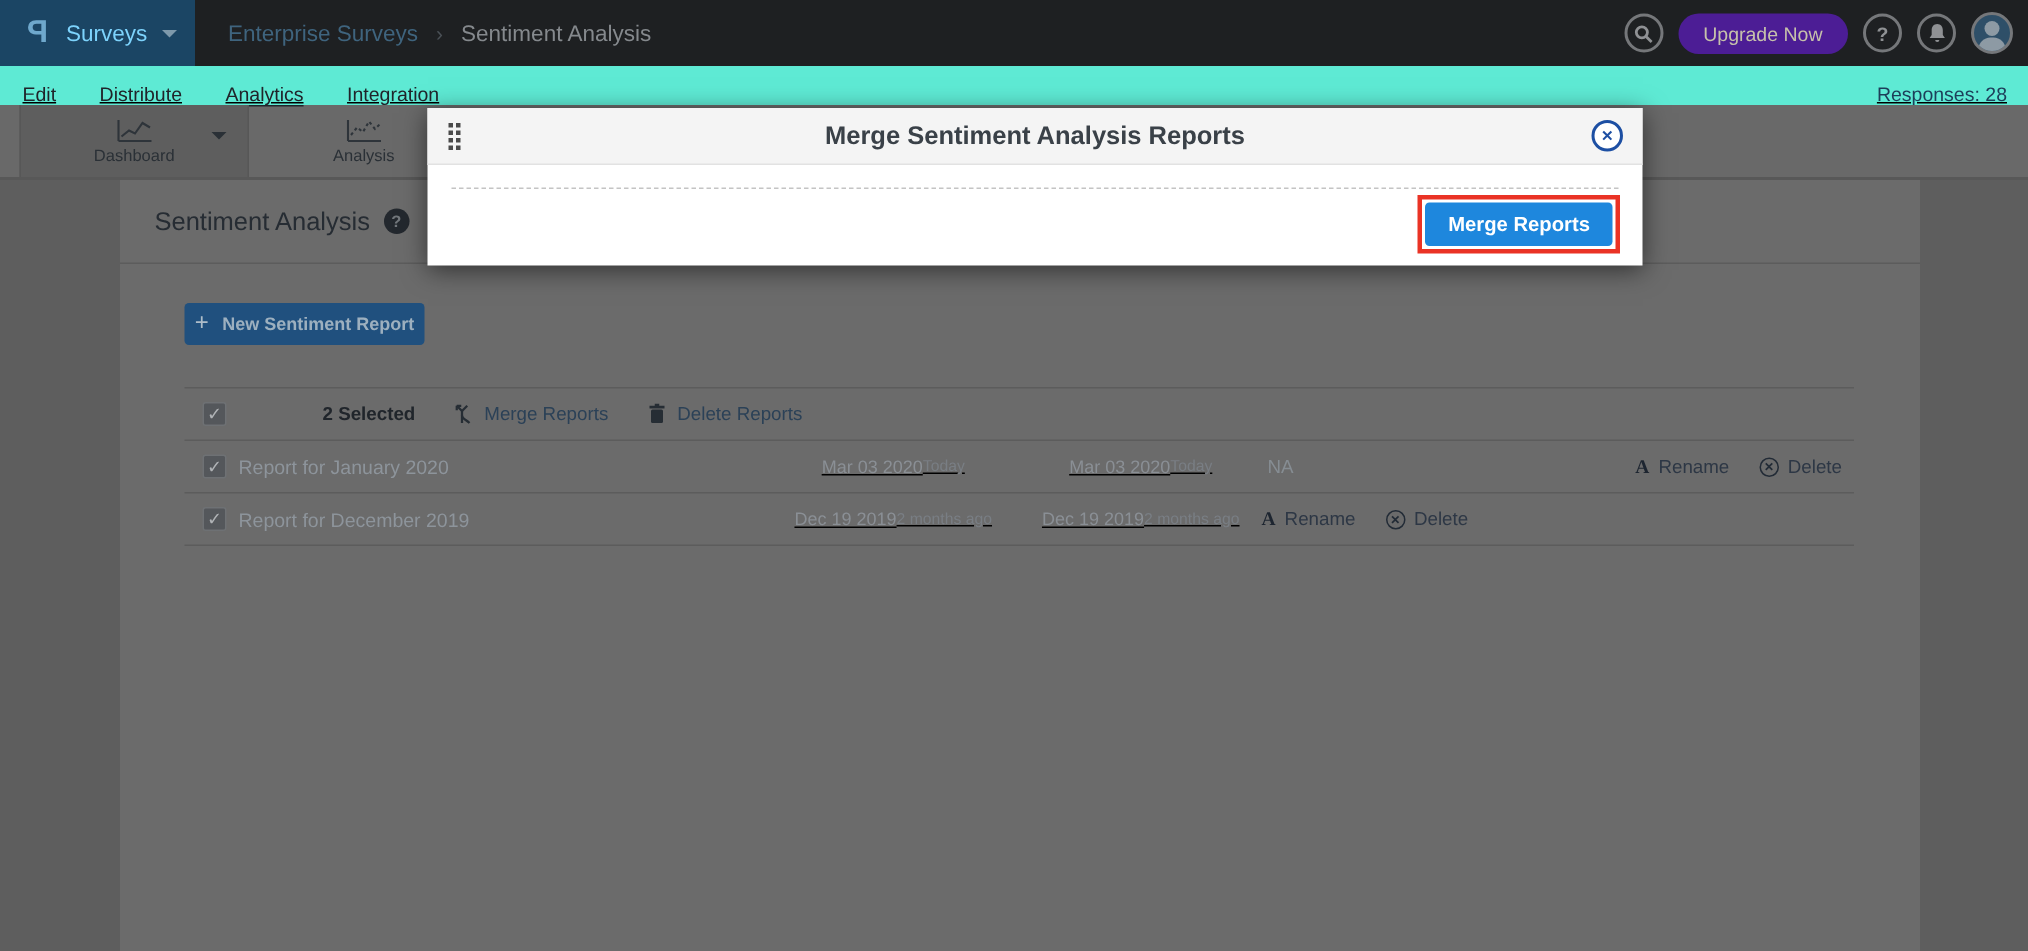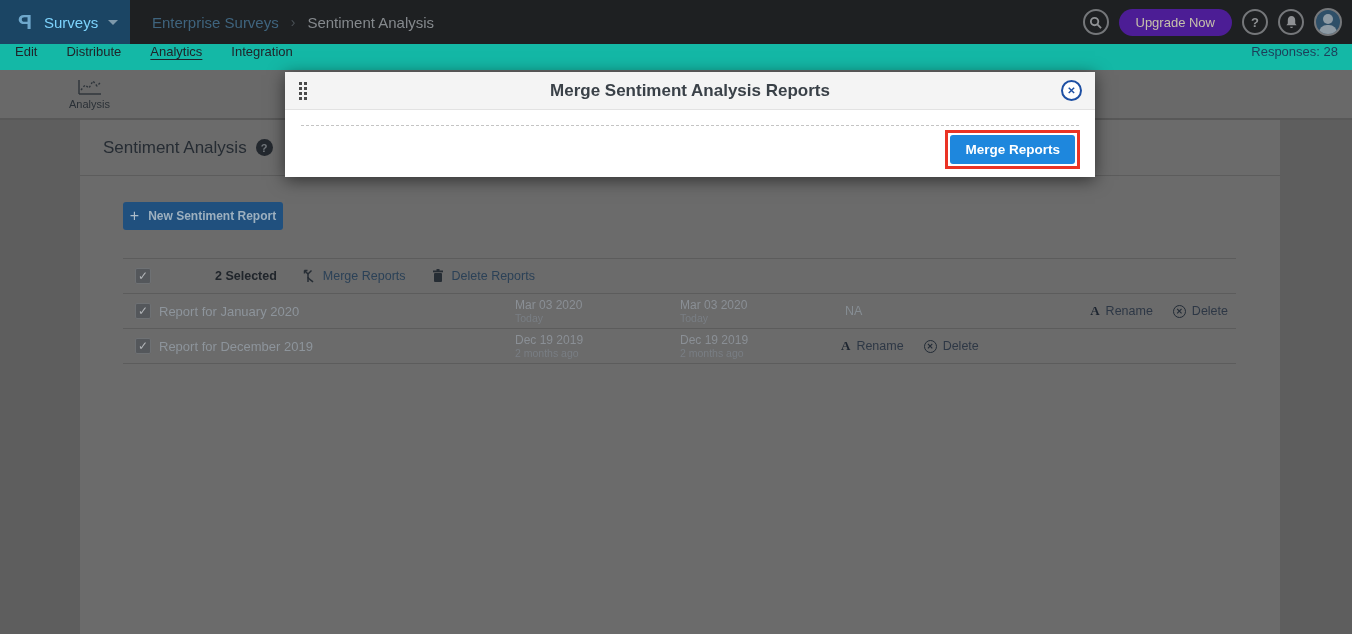--- a/index.html
+++ b/index.html
@@ -18,21 +18,21 @@
   .crumb-sep { color:#4a5056; margin:0 12px; font-size:14px; }
   .crumb-2 { color:#85898d; }
   .topbar-right { margin-left:auto; display:flex; align-items:center; gap:10px; padding-right:10px; }
   .circle-btn { width:26px; height:26px; border:2px solid #75777a; border-radius:50%; display:flex; align-items:center; justify-content:center; color:#8f9194; font-size:13px; font-weight:bold; cursor:pointer; background:transparent; }
   .upgrade-btn { height:27px; border:none; border-radius:14px; background:#4c1d95; color:#c6c1ab; font-size:13px; padding:0 17px; cursor:pointer; font-family:"Liberation Sans",sans-serif; }
   .avatar { width:28px; height:28px; border-radius:50%; background:#2e4f68; border:2px solid #75777a; overflow:hidden; position:relative; cursor:pointer; }
   .avatar .head { position:absolute; width:10px; height:10px; border-radius:50%; background:#8d9aa4; left:7px; top:4px; }
   .avatar .body { position:absolute; width:18px; height:10px; border-radius:8px 8px 0 0; background:#8d9aa4; left:3px; top:15px; }
 
   
-  .nav2 { height:26px; background:#14b8a6; display:flex; align-items:flex-start; padding:0 14px 0 15px; }
+  .nav2 { height:26px; background:#5eead4; display:flex; align-items:flex-end; padding:0 14px 0 15px;text-decoration:underline; }
   .nav2-item { font-size:13px; color:#20242a; margin-right:29px; cursor:pointer; }
   .nav2-item.active { text-decoration:underline; text-underline-offset:3px; }
   .responses { margin-left:auto; font-size:13px; color:#1d3e59; }
 
   
   .tabbar { height:50px; background:#696969; border-bottom:2px solid #585858; display:flex; padding-left:13px; }
   .tab { width:153px; display:flex; flex-direction:column; align-items:center; justify-content:center; cursor:pointer; position:relative; }
   .tab.selected { background:#5e5e5e; border-left:1px solid #575757; border-right:1px solid #575757; }
   .tab-label { font-size:11px; color:#2a3036; margin-top:2px; }
   .tab-caret { position:absolute; right:14px; top:18px; width:0; height:0; border-left:5px solid transparent; border-right:5px solid transparent; border-top:5px solid #2a3036; }
@@ -55,21 +55,21 @@
   .sel-count { margin-left:64px; font-size:12.5px; font-weight:bold; color:#20252b; }
   .tool-action { display:flex; align-items:center; gap:8px; cursor:pointer; }
   .tool-action.merge { margin-left:24px; }
   .tool-action.delete { margin-left:26px; }
   .tool-action span.lbl { font-size:12.5px; color:#2b4157; }
   .tool-action svg { stroke:#262d34; fill:none; stroke-width:1.5; }
   .trash-fill { fill:#262d34; stroke:none; }
 
   .t-row { height:35px; border-bottom:1px solid #5c5c5c; display:flex; align-items:center; }
   .cell-name { margin-left:4px; width:356px; padding-left:4px; font-size:13px; color:#8d949b; cursor:pointer; }
-  .cell-date { width:165px; padding-left:4px; display:flex; flex-direction:column; justify-content:center; }
+  .cell-date { width:165px; padding-left:4px; display:flex; flex-direction:row; justify-content:center;text-decoration:underline; }
   .cell-date .d { font-size:12px; color:#8a8f95; line-height:13px; }
   .cell-date .r { font-size:10.5px; color:#797e84; line-height:12px; }
   .cell-label { flex:1; padding-left:4px; font-size:12.5px; color:#868d93; }
   .row-action { display:flex; align-items:center; gap:6px; cursor:pointer; }
   .row-action .a-icon { font-family:"Liberation Serif", serif; font-weight:bold; font-size:13px; color:#1d2530; }
   .row-action .lbl { font-size:12.5px; color:#2d3745; }
   .row-action.delete { margin-left:20px; margin-right:8px; }
   .x-circle { width:13px; height:13px; border:1.3px solid #222b36; border-radius:50%; color:#222b36; font-size:8px; font-weight:bold; display:flex; align-items:center; justify-content:center; }
   .x-circle::before { content:"\2715"; }
 
@@ -132,20 +132,29 @@
 
   <div class="nav2">
     <span class="nav2-item">Edit</span>
     <span class="nav2-item">Distribute</span>
     <span class="nav2-item active">Analytics</span>
     <span class="nav2-item">Integration</span>
     <span class="responses">Responses: 28</span>
   </div>
 
   <div class="tabbar">
+    <div class="tab selected">
+      <svg width="26" height="18" viewBox="0 0 26 18">
+          <polyline points="2,16 2,2"></polyline>
+          <polyline points="2,16 24,16"></polyline>
+          <polyline points="4,13 9,9 13,11 18,4 23,7"></polyline>
+        </svg>
+      <span class="tab-caret"></span>
+      <span class="tab-label">Dashboard</span>
+    </div>
     <div class="tab">
       <svg width="26" height="18" viewBox="0 0 26 18">
           <polyline points="2,16 2,2"></polyline>
           <polyline points="2,16 24,16"></polyline>
           <polyline points="4,12 8,7 12,10 16,3 20,8 23,5" stroke-dasharray="2,2"></polyline>
         </svg>
       <span class="tab-label">Analysis</span>
     </div>
   </div>
 

